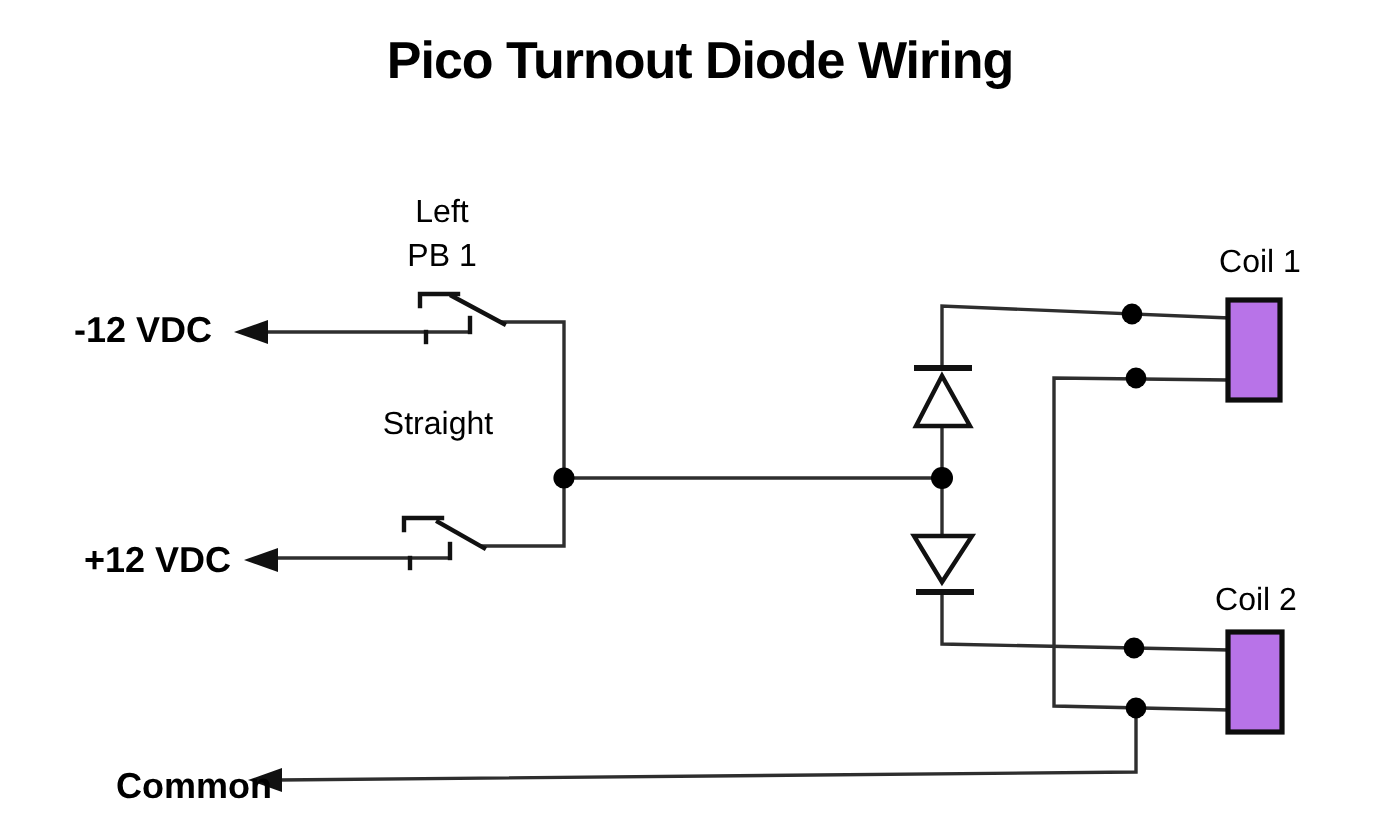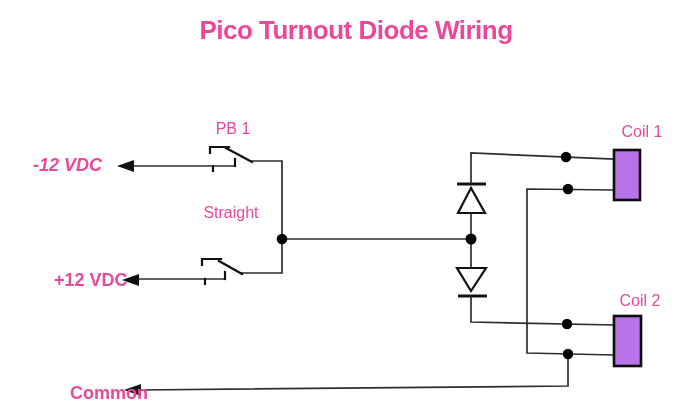--- a/index.html
+++ b/index.html
@@ -4,21 +4,21 @@
 <style>
   html,body{margin:0;padding:0;background:#fff;}
   #stage{
     position:relative;
     width:700px;height:414px;
     background:#ffffff;
     font-family:"Liberation Sans","DejaVu Sans",sans-serif;
     overflow:hidden;
   }
   #schematic-svg{position:absolute;left:0;top:0;}
-  .lbl{position:absolute;color:#ec4899;white-space:nowrap;padding-left:12px;}
+  .lbl{position:absolute;color:#000000;white-space:nowrap;}
   .title{
     left:0;right:0;top:15px;text-align:center;
     font-size:26px;font-weight:bold;letter-spacing:-0.5px;
   }
   .supply{font-size:18px;font-weight:bold;}
   .comp{font-size:16px;font-weight:normal;width:110px;text-align:center;}
 </style>
 </head>
 <body>
 
@@ -84,24 +84,25 @@
     </g>
 
     <g stroke-width="2.6" stroke="#0d0d0d">
       <rect x="614" y="150" width="26" height="50" fill="#b873e8"></rect>
       <rect x="614" y="316" width="27" height="50" fill="#b873e8"></rect>
     </g>
   </svg>
 
   <div class="lbl title">Pico Turnout Diode Wiring</div>
 
+  <div class="lbl comp" style="left:166px;top:98px;">Left</div>
   <div class="lbl comp" style="left:166px;top:120px;">PB 1</div>
 
   <div class="lbl comp" style="left:164px;top:204px;">Straight</div>
 
-  <div class="lbl supply" style="left:21px;top:155px;font-style:italic;">-12 VDC</div>
+  <div class="lbl supply" style="left:37px;top:155px;">-12 VDC</div>
   <div class="lbl supply" style="left:22px;top:270px;margin-left:20px;">+12 VDC</div>
   <div class="lbl supply" style="left:26px;top:383px;margin-left:32px;">Common</div>
 
   <div class="lbl comp" style="left:575px;top:123px;">Coil 1</div>
   <div class="lbl comp" style="left:573px;top:292px;">Coil 2</div>
 
 </div>
 
 </body></html>

